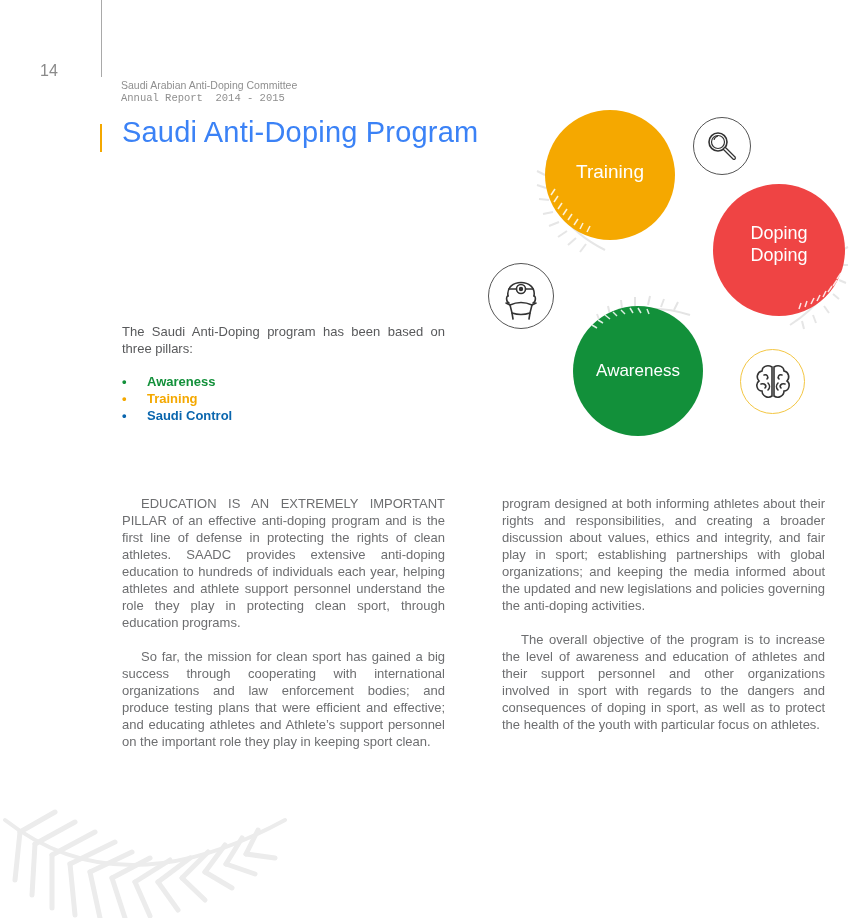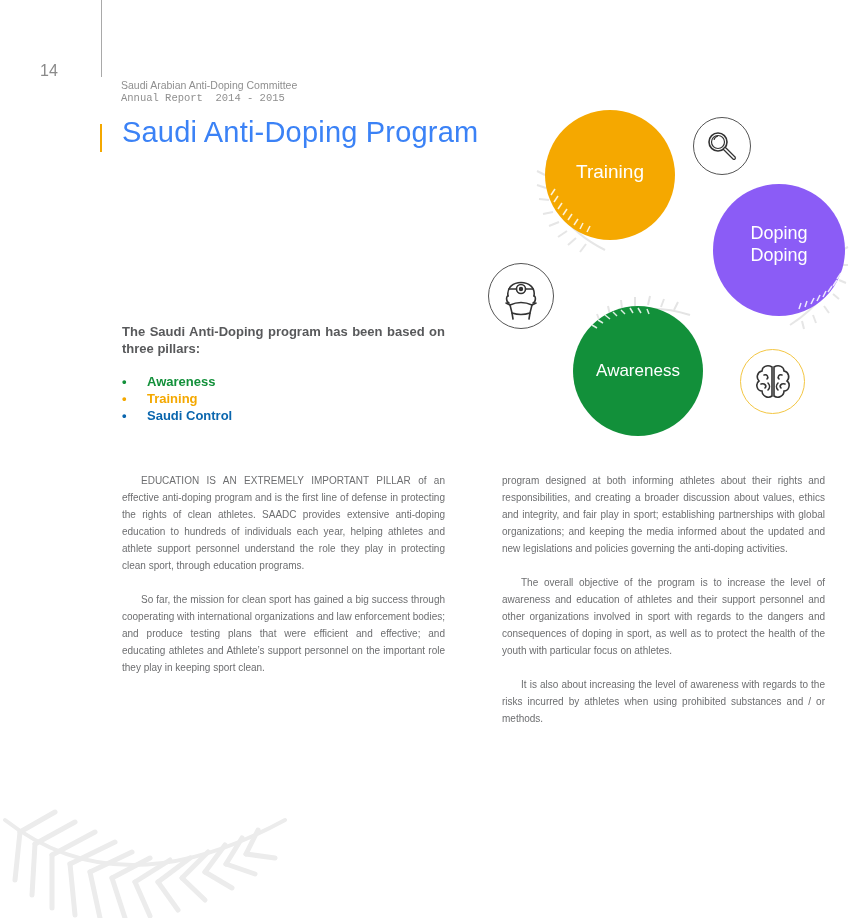--- a/index.html
+++ b/index.html
@@ -4,25 +4,25 @@
 <style>
   html, body { margin:0; padding:0; background:#ffffff; }
   body { width:849px; height:918px; position:relative; overflow:hidden;
          font-family:"Liberation Sans", "DejaVu Sans", sans-serif; color:#6d6e70; }
   .abs { position:absolute; }
   .vline { position:absolute; left:101px; top:0; width:1px; height:77px; background:#a9a9a9; }
   .page-num { left:40px; top:62px; font-size:16px; color:#8a8a8a; }
   .hdr { left:121px; top:55px; font-size:10.5px; line-height:13px; color:#8f8f8f;margin-top:24px; }
   .title-bar { left:100px; top:124px; width:2px; height:28px; background:#f4a800; }
   .title { left:122px; top:116px; font-size:29px; color:#3b82f6; letter-spacing:0.2px; white-space:nowrap; }
-  .intro { left:122px; top:323px; width:323px; font-size:13px; line-height:17px; color:#58595b; font-weight:bold; text-align:justify; }
+  .intro { left:122px; top:323px; width:323px; font-size:13px; line-height:17px; color:#58595b; font-weight:normal; text-align:justify; }
   .pillars { left:122px; top:373px; font-size:13px; line-height:17px; font-weight:bold; }
   .pillars .row { display:flex; }
   .pillars .dot { width:25px; }
-  .col { width:323px; font-size:10px; line-height:17px; color:#6d6e70; text-align:justify; }
+  .col { width:323px; font-size:13px; line-height:17px; color:#6d6e70; text-align:justify;margin-top:23px; }
   .col p { margin:0 0 17px 0; text-indent:19px; }
   .col p.noindent { text-indent:0; }
   .col1 { left:122px; top:472px; }
   .col2 { left:502px; top:472px; }
   .circle { position:absolute; border-radius:50%; display:flex; align-items:center; justify-content:center;
             color:#ffffff; text-align:center; font-size:18px; line-height:22px; }
   .icon-circle { position:absolute; border-radius:50%; background:#fff; display:flex; align-items:center; justify-content:center; box-sizing:border-box; }
 </style>
 </head>
 <body>
@@ -82,21 +82,21 @@
     <path d="M80 10 Q 85 70 30 105"></path>
     <path d="M82 30 l6 -3"></path>
       <path d="M82 45 l6 0"></path>
       <path d="M79 60 l7 3"></path>
       <path d="M73 74 l6 5"></path>
     <path d="M64 86 l5 7"></path>
       <path d="M53 95 l3 8"></path>
       <path d="M42 101 l2 8"></path>
   </g>
 </svg>
-<div class="circle" style="left:713px;top:184px;width:132px;height:132px;background:#8b5cf6;">
+<div class="circle" style="left:713px;top:184px;width:132px;height:132px;background:#ef4444;">
   <div style="margin-top:-12px;">
     <div>Doping</div>
     <div>Doping</div>
   </div>
 </div>
 <svg class="abs" style="left:713px;top:184px;" width="132" height="132" viewBox="0 0 132 132">
   <g stroke="#fff" stroke-width="1.5" opacity="0.85">
     <path d="M124 95 l4 -6"></path>
       <path d="M120 102 l4 -6"></path>
       <path d="M115 108 l4 -6"></path>
@@ -185,21 +185,20 @@
   </div>
 </div>
 
 <div class="abs col col1">
   <p>EDUCATION IS AN EXTREMELY IMPORTANT PILLAR of an effective anti-doping program and is the first line of defense in protecting the rights of clean athletes. SAADC provides extensive anti-doping education to hundreds of individuals each year, helping athletes and athlete support personnel understand the role they play in protecting clean sport, through education programs.</p>
   <p>So far, the mission for clean sport has gained a big success through cooperating with international organizations and law enforcement bodies; and produce testing plans that were efficient and effective; and educating athletes and Athlete’s support personnel on the important role they play in keeping sport clean.</p>
 </div>
 <div class="abs col col2">
   <p class="noindent">program designed at both informing athletes about their rights and responsibilities, and creating a broader discussion about values, ethics and integrity, and fair play in sport; establishing partnerships with global organizations; and keeping the media informed about the updated and new legislations and policies governing the anti-doping activities.</p>
   <p>The overall objective of the program is to increase the level of awareness and education of athletes and their support personnel and other organizations involved in sport with regards to the dangers and consequences of doping in sport, as well as to protect the health of the youth with particular focus on athletes.</p>
-  <p>It is also about increasing the level of awareness with regards to the risks incurred by athletes when using prohibited substances and / or methods.</p>
 </div>
 
 <svg class="abs" style="left:0;top:800px;" width="300" height="118" viewBox="0 0 300 118">
   <g stroke="#ececec" stroke-width="5" fill="none" stroke-linecap="round">
     <path d="M5 20 Q 120 110 285 20" stroke-width="4"></path>
     <path d="M20 32 L 55 12"></path>
       <path d="M35 44 L 75 22"></path>
       <path d="M52 55 L 95 32"></path>
       <path d="M70 64 L 115 42"></path>
     <path d="M90 72 L 132 52"></path>

